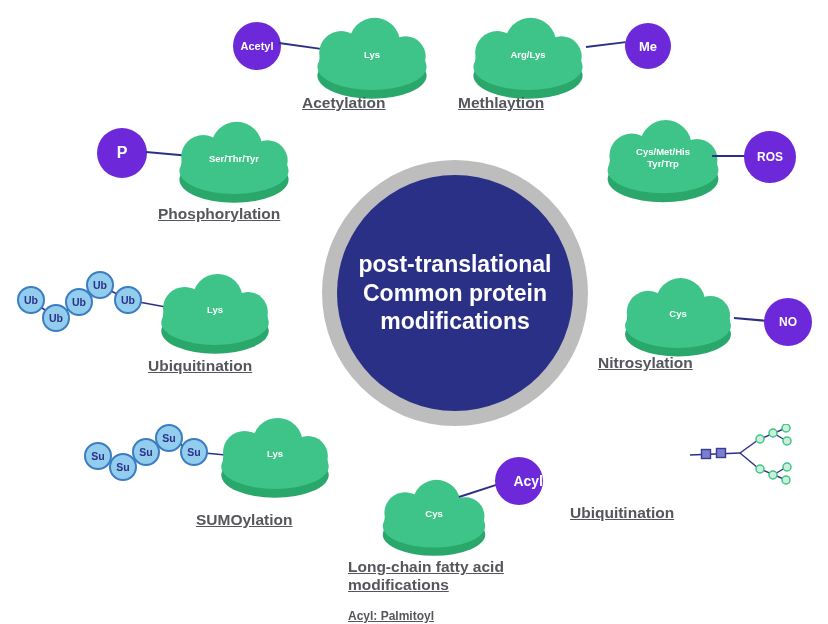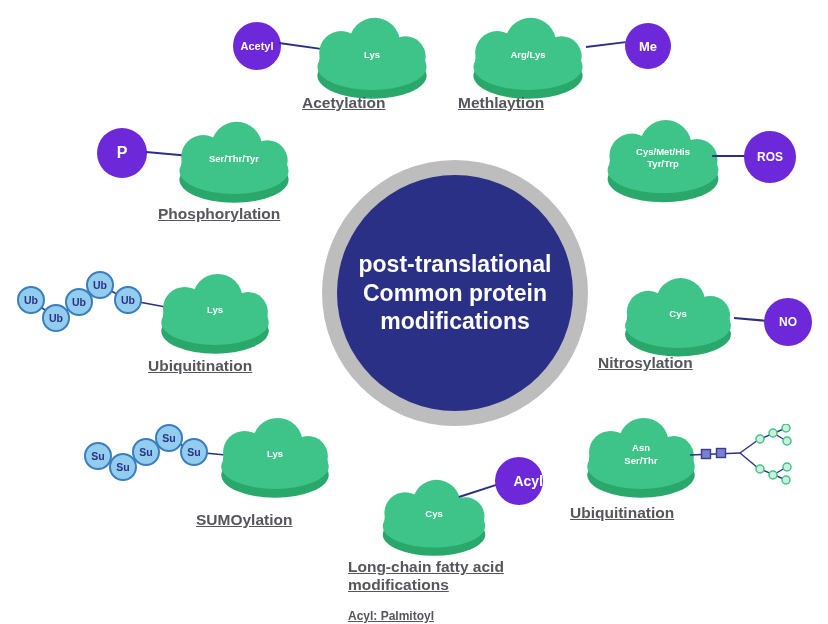--- a/index.html
+++ b/index.html
@@ -200,29 +200,20 @@
   <div class="cloud-wrap" style="left:210px;top:416px;width:130px;height:87px;">
     <svg viewBox="0 0 150 100">
         <use href="#cloudShape"></use>
       </svg>
     <div class="cloud-text">
       <span>Lys</span>
     </div>
   </div>
   <div class="label" style="left:196px;top:499px;width:150px;margin-top:12px;">SUMOylation</div>
 
-  <div class="cloud-wrap" style="left:576px;top:416px;width:130px;height:87px;">
-    <svg viewBox="0 0 150 100">
-        <use href="#cloudShape"></use>
-      </svg>
-    <div class="cloud-text">
-      <span>Asn</span>
-      <span>Ser/Thr</span>
-    </div>
-  </div>
   <svg class="glycan-svg" style="left:688px;top:424px;" width="130" height="70" viewBox="0 0 130 70">
     <g stroke="#2b3087" stroke-width="1.4" fill="none">
       <line x1="2" y1="31" x2="52" y2="29"></line>
       <line x1="52" y1="29" x2="70" y2="16"></line>
       <line x1="52" y1="29" x2="70" y2="44"></line>
       <line x1="70" y1="16" x2="98" y2="4"></line>
       <line x1="70" y1="44" x2="98" y2="56"></line>
       <line x1="85" y1="9" x2="97" y2="16"></line>
       <line x1="85" y1="51" x2="97" y2="44"></line>
     </g>

